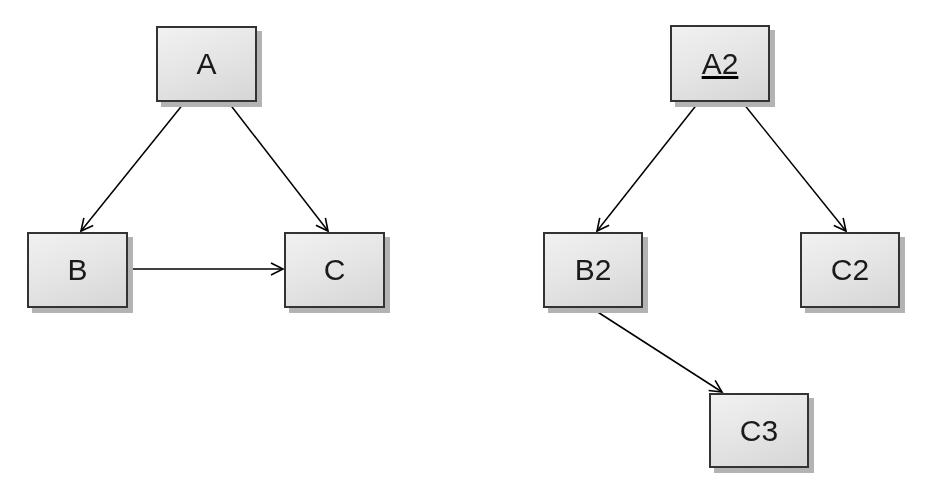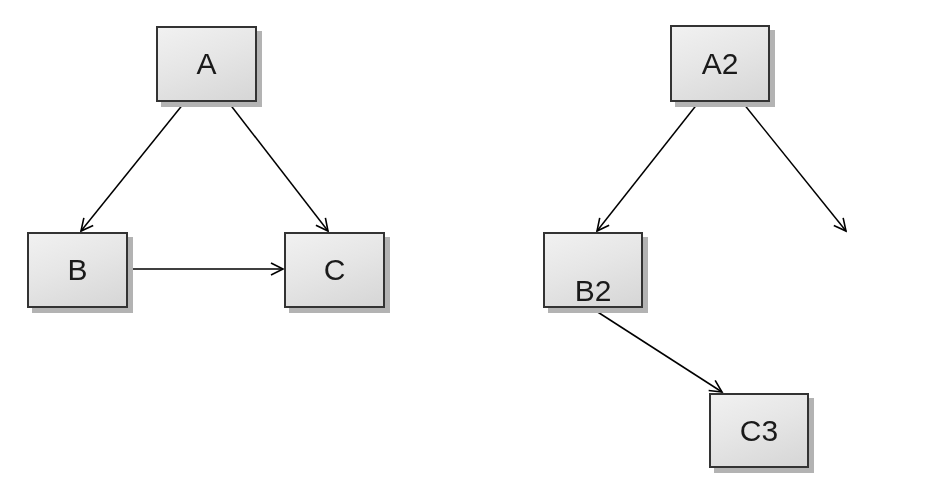--- a/index.html
+++ b/index.html
@@ -38,22 +38,22 @@
   .node-label {
     font-size: 30px;
     color: #1a1a1a;
     line-height: 1;
     user-select: none;
   }
   
   #node-a  { left: 156px; top: 26px;  width: 101px; height: 76px; }
   #node-b  { left: 27px;  top: 232px; width: 101px; height: 76px; }
   #node-c  { left: 284px; top: 232px; width: 101px; height: 76px; }
-  #node-a2 { left: 670px; top: 25px;  width: 100px; height: 77px; }
-  #node-b2 { left: 543px; top: 232px; width: 100px; height: 76px; align-items: flex-end; }
+  #node-a2 { left: 670px; top: 25px;  width: 100px; height: 77px; text-decoration: underline; }
+  #node-b2 { left: 543px; top: 232px; width: 100px; height: 76px; }
   #node-c2 { left: 800px; top: 232px; width: 100px; height: 76px; }
   #node-c3 { left: 709px; top: 393px; width: 100px; height: 75px; }
 </style>
 </head>
 <body>
 
 <div class="canvas">
 
   <svg class="edges-layer" width="940" height="504" viewBox="0 0 940 504" xmlns="http://www.w3.org/2000/svg">
     <defs>
@@ -92,17 +92,20 @@
   <div class="node" id="node-c">
     <span class="node-label">C</span>
   </div>
 
   <div class="node" id="node-a2">
     <span class="node-label">A2</span>
   </div>
   <div class="node" id="node-b2">
     <span class="node-label">B2</span>
   </div>
+  <div class="node" id="node-c2">
+    <span class="node-label">C2</span>
+  </div>
   <div class="node" id="node-c3">
     <span class="node-label">C3</span>
   </div>
 
 </div>
 
 </body></html>

